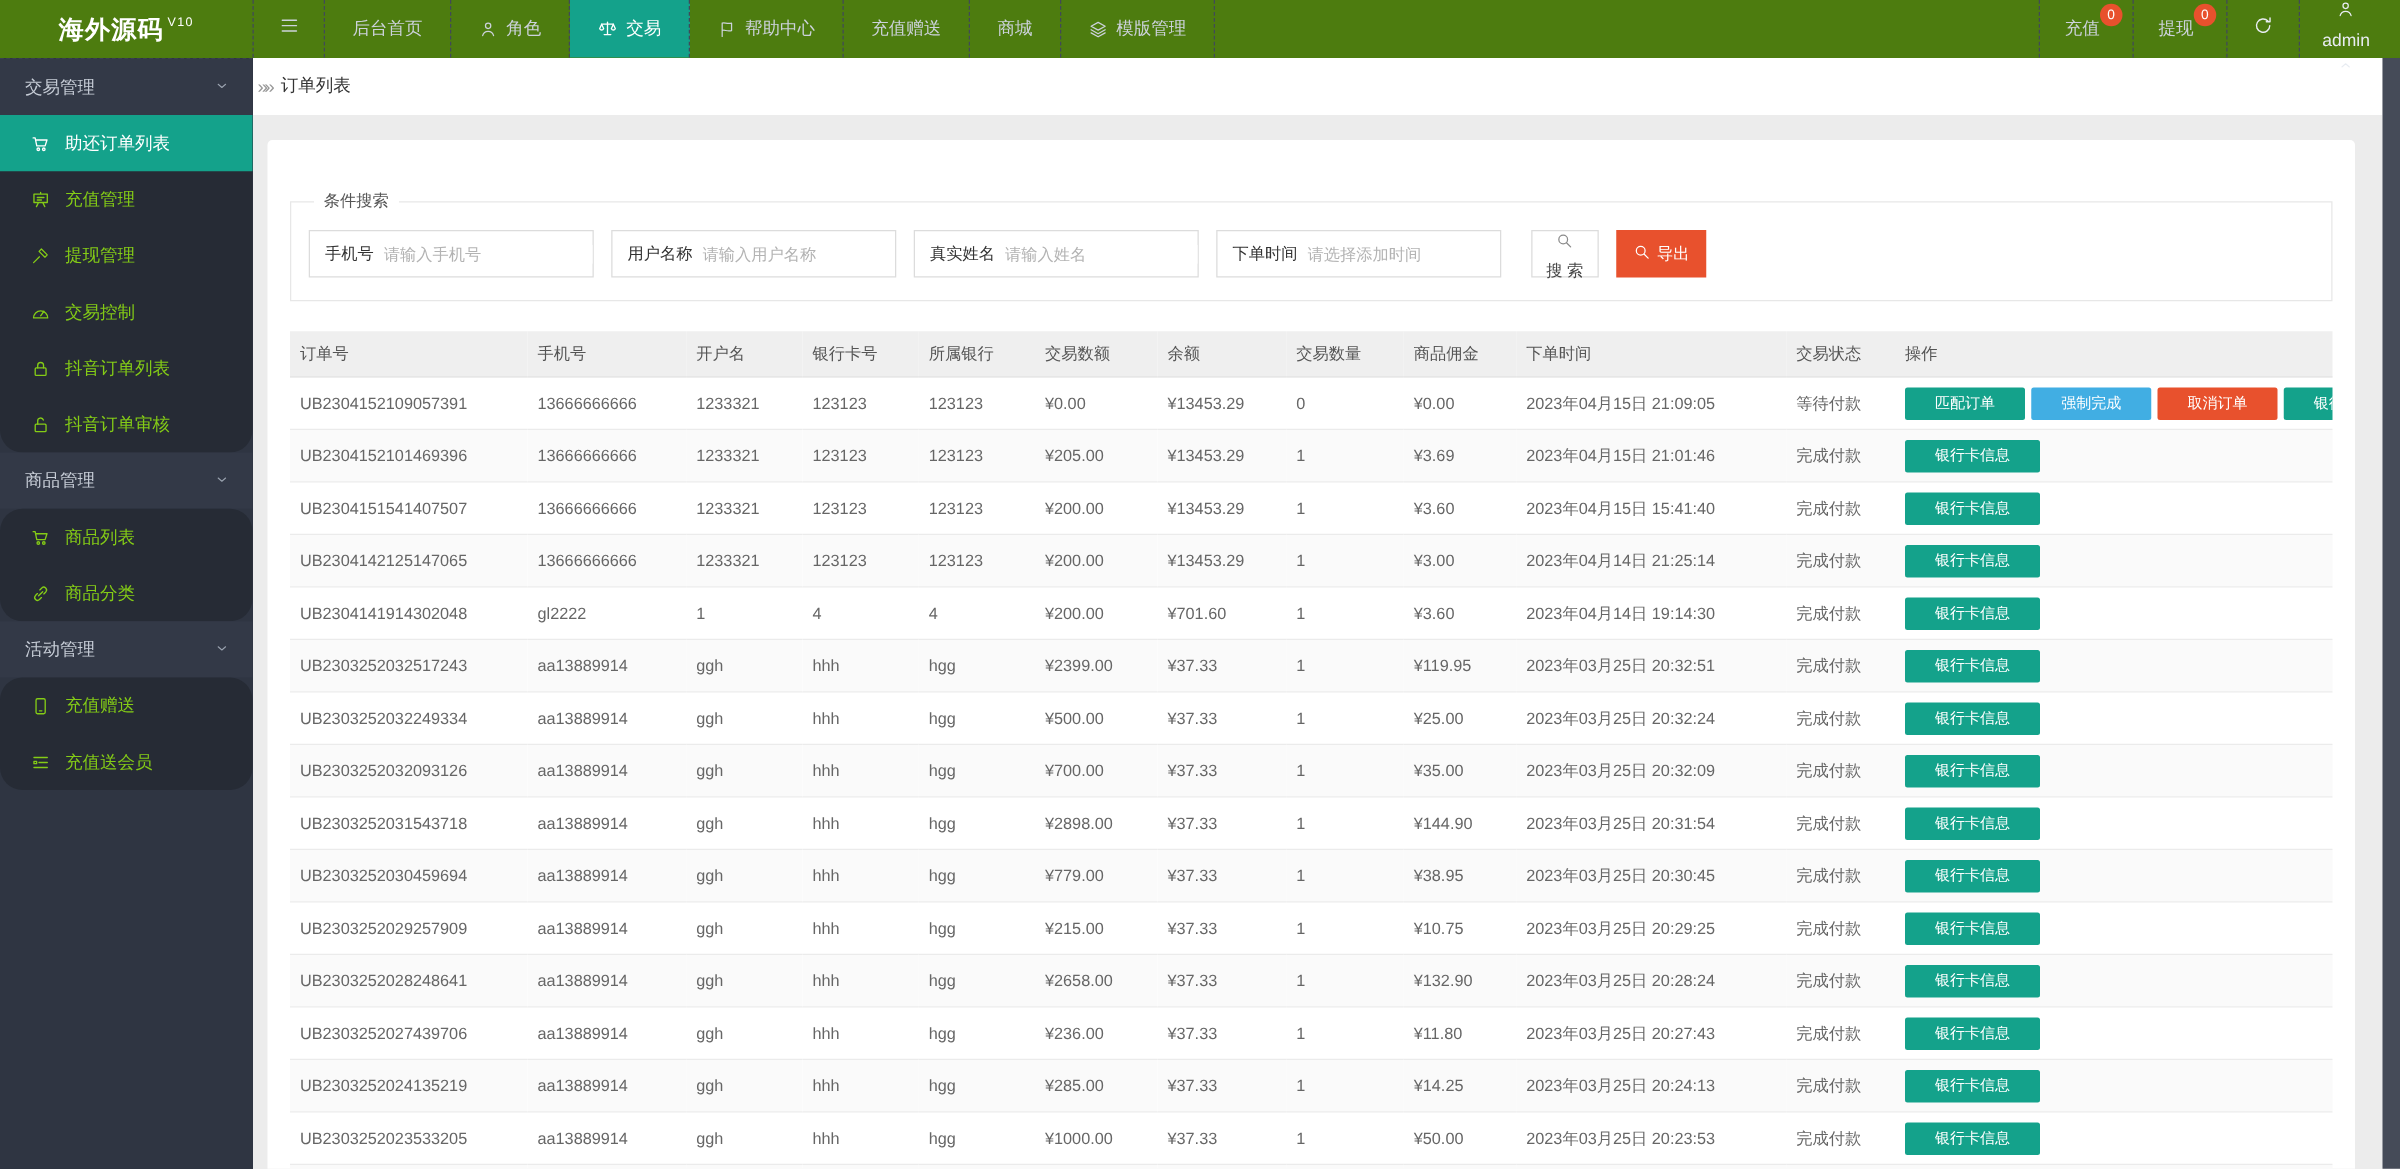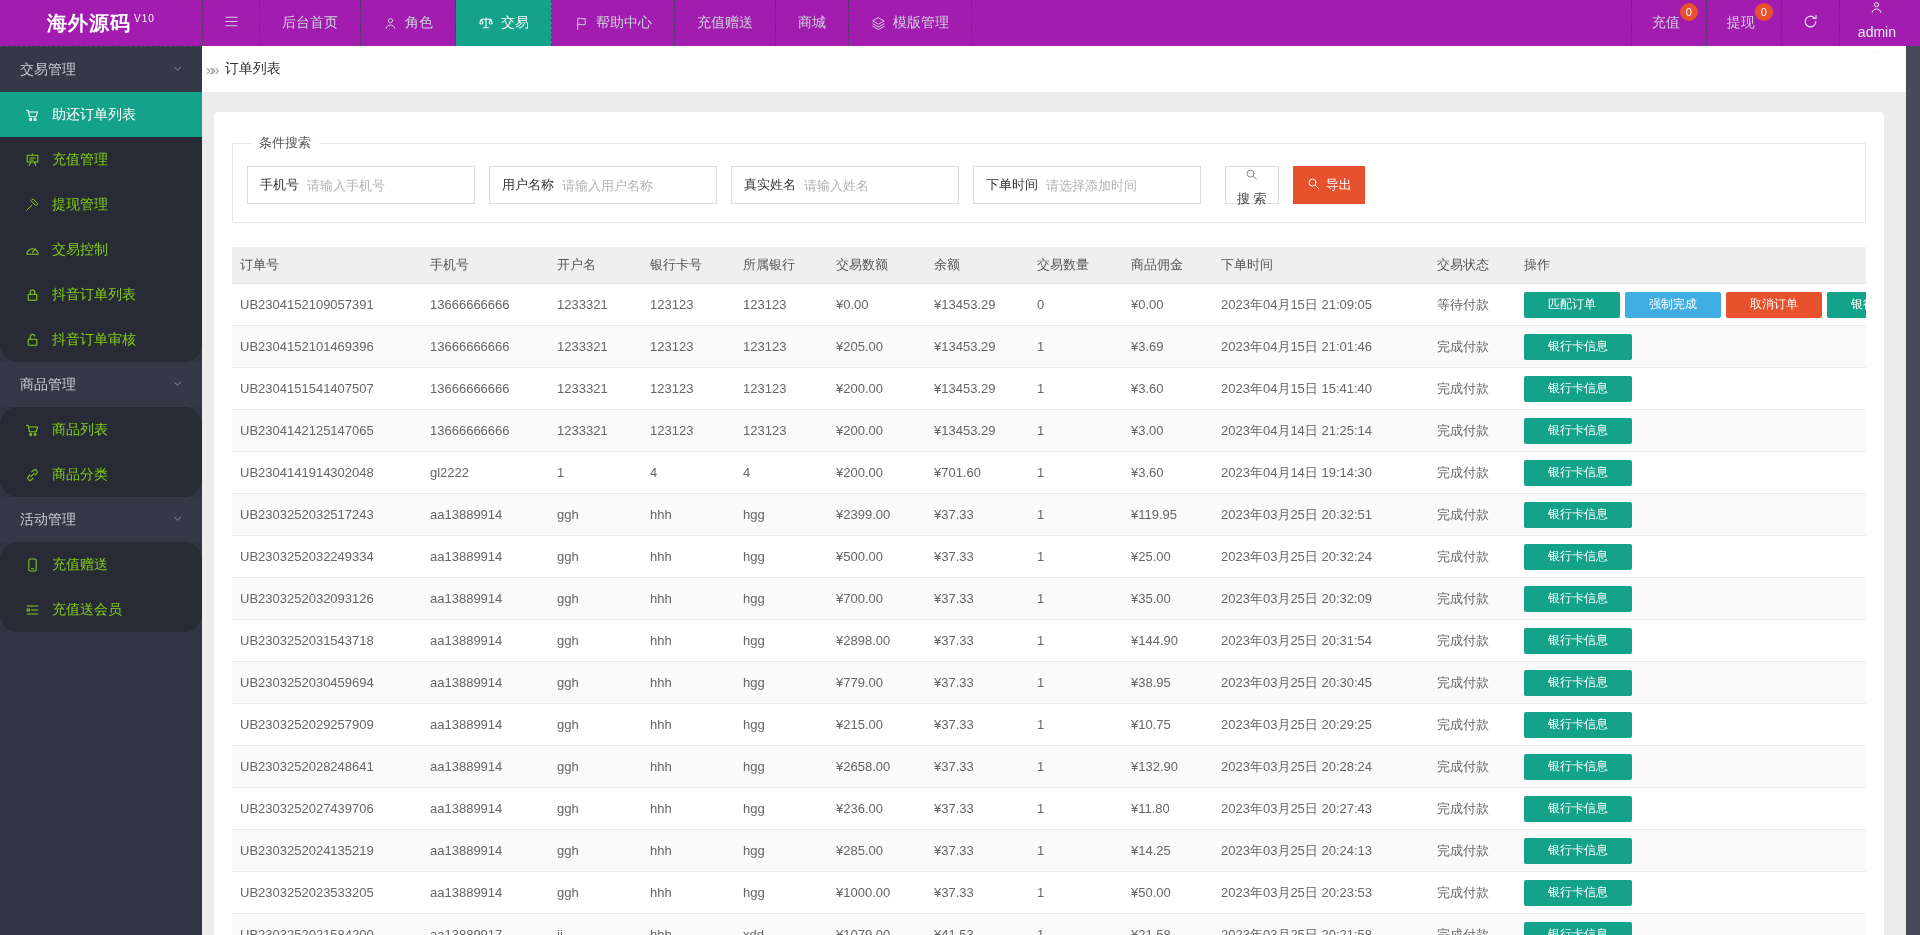--- a/index.html
+++ b/index.html
@@ -1,19 +1,19 @@
 <!DOCTYPE html>
 <html><head>
 <meta charset="utf-8">
 <style>
   * { margin:0; padding:0; box-sizing:border-box; }
   html,body { width:1920px; height:935px; overflow:hidden; font-family:"Liberation Sans",sans-serif; background:#ececec; }
 
   
-  .navbar { position:fixed; top:0; left:0; width:1920px; height:46px; background:#a21caf; display:flex; align-items:stretch; z-index:30;text-align:right; }
+  .navbar { position:fixed; top:0; left:0; width:1920px; height:46px; background:#4d7c0f; display:flex; align-items:stretch; z-index:30;text-align:right; }
   .logo { width:202px; display:flex; align-items:center; justify-content:center; color:#fff; font-size:20px; font-weight:bold; letter-spacing:1px; }
   .logo sup { font-size:10px; font-weight:normal; margin-left:3px; transform:translateY(-5px); }
   .nav-toggle { width:58px; display:flex; align-items:center; justify-content:center; color:#cdd3dc; border-left:1px dashed #414958; border-right:1px dashed #414958; cursor:pointer; }
   .nav-items { display:flex; align-items:stretch; }
   .nav-item { display:flex; align-items:center; gap:7px; padding:0 22px; color:#ccd2db; font-size:14px; border-right:1px dashed #414958; cursor:pointer; white-space:nowrap; }
   .nav-item.active { background:#14a28b; color:#fff; }
   .nav-item svg { display:block; }
   .nav-right { margin-left:auto; display:flex; align-items:stretch; }
   .nav-badge-item { position:relative; display:flex; align-items:center; padding:0 26px 0 20px; color:#ccd2db; font-size:14px; border-left:1px dashed #414958; cursor:pointer; }
   .badge { position:absolute; top:3px; right:8px; min-width:18px; height:18px; padding:0 4px; background:#e8512d; border-radius:10px; color:#fff; font-size:11px; display:flex; align-items:center; justify-content:center; }
@@ -33,21 +33,21 @@
   .scroll-strip { position:fixed; top:46px; right:0; width:14px; bottom:0; background:#454b58; z-index:25; }
 
   
   .content { position:absolute; top:46px; left:202px; right:14px; bottom:0; background:#ececec; overflow:hidden; }
   .breadcrumb-bar { height:46px; background:#fff; display:flex; align-items:center; padding:0 4px; font-size:14px; color:#333; }
   .crumb-icon { color:#999; margin-right:8px; font-size:15px; }
   .crumb-icon::before { content:"\00BB\00BB"; letter-spacing:-3px; }
 
   .panel { margin:20px 22px 0 12px; background:#fff; border-radius:4px; padding:16px 18px 40px 18px; min-height:840px; }
 
-  fieldset.search-fs { border:1px solid #e7e7e7; margin-top:6px; padding:4px 4px 18px 14px; }
+  fieldset.search-fs { border:1px solid #e7e7e7; margin-top:24px; padding:4px 4px 18px 14px; }
   fieldset.search-fs legend { font-size:13px; color:#555; padding:0 8px; margin-left:4px; }
   .search-row { display:flex; align-items:center; gap:14px; margin-top:10px; }
   .input-group { display:flex; align-items:center; height:38px; width:228px; border:1px solid #dcdcdc; background:#fff; }
   .input-group label { padding:0 8px 0 12px; font-size:13px; color:#333; white-space:nowrap; cursor:default; }
   .input-group input { flex:1; min-width:0; border:0; outline:none; font-size:13px; color:#333; font-family:inherit; }
   .input-group input::placeholder { color:#b3b3b3; }
   .btn-search { height:38px; padding:0 11px; margin-left:10px; background:#fff; border:1px solid #dcdcdc; display:flex; align-items:center; gap:5px; font-size:13px; color:#444; cursor:pointer; font-family:inherit;flex-direction:column; }
   .btn-search svg { color:#8a8a8a; }
   .btn-export { height:38px; padding:0 13px; background:#e8512d; border:0; display:flex; align-items:center; gap:5px; font-size:13px; color:#fff; cursor:pointer; font-family:inherit; }
 

